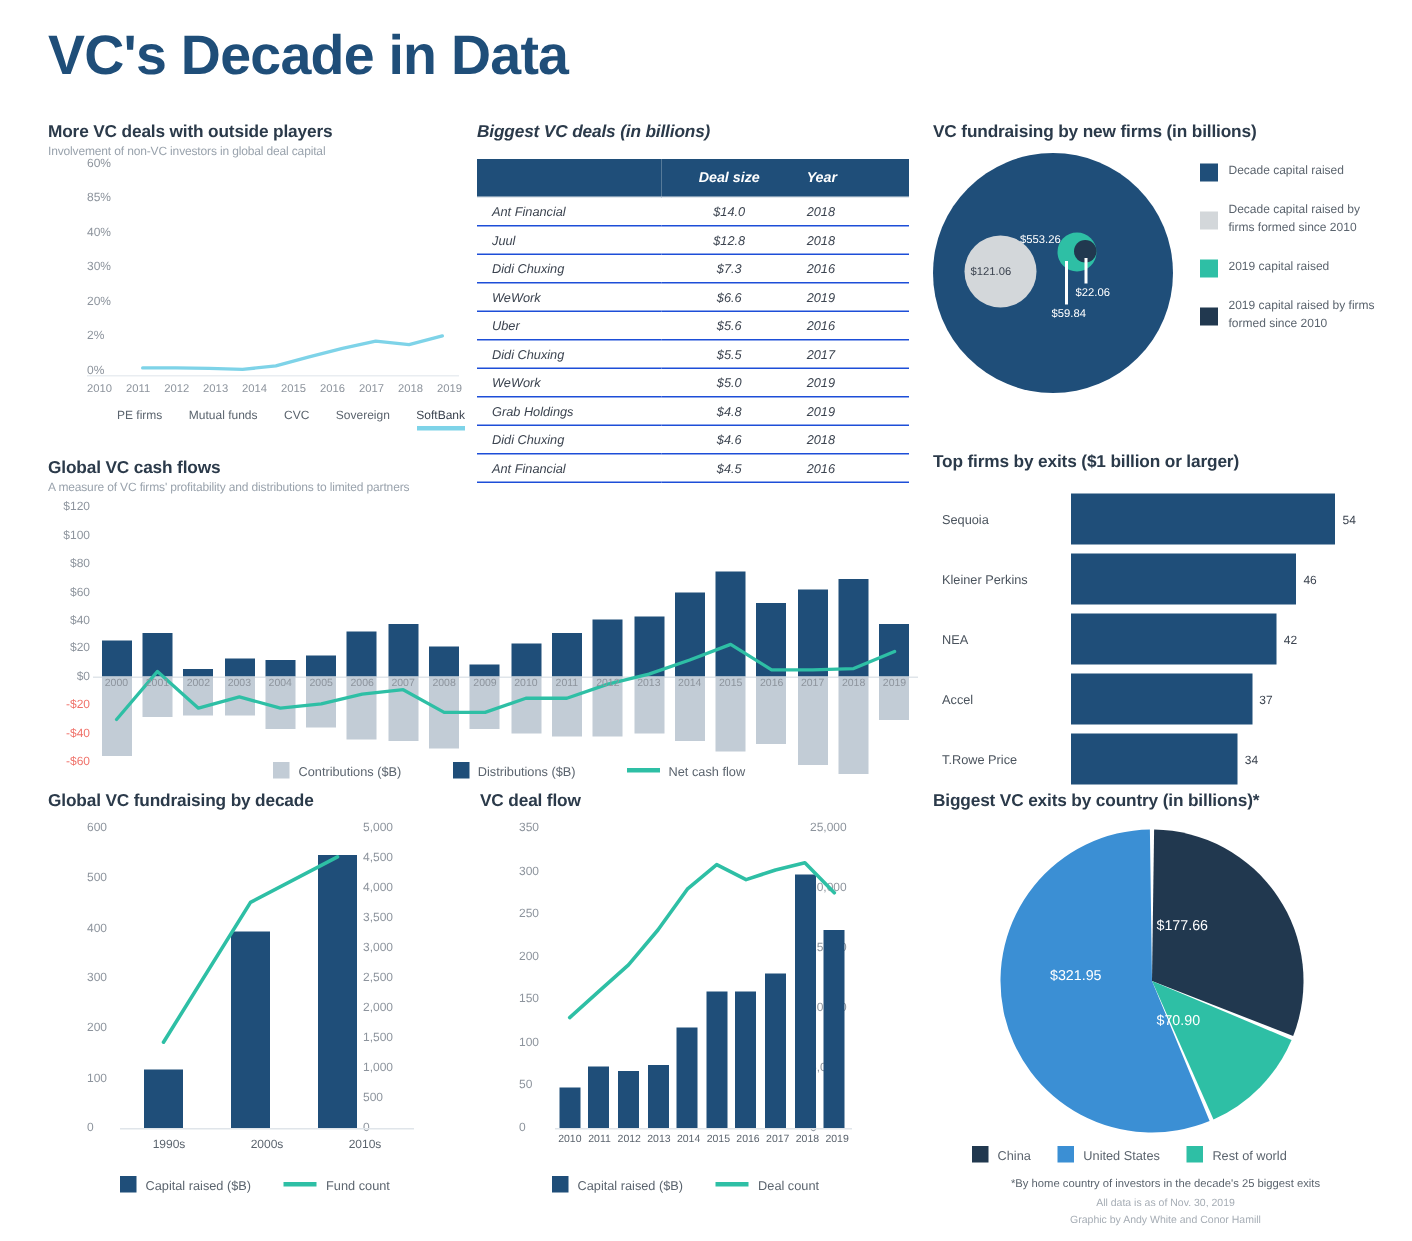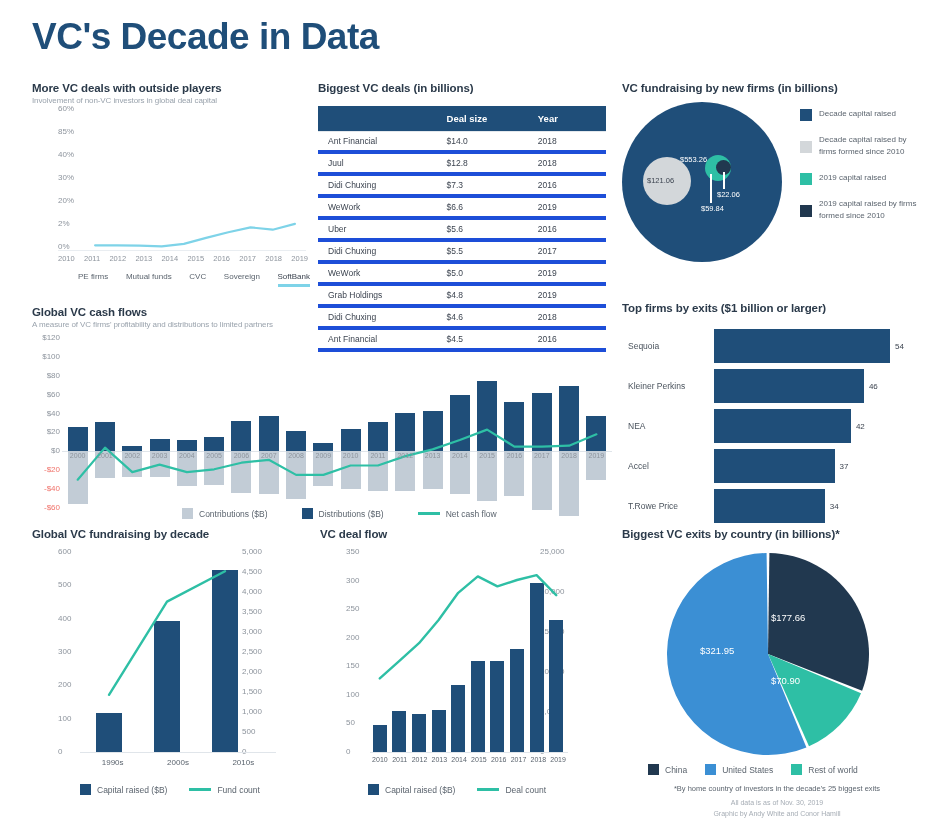--- a/index.html
+++ b/index.html
@@ -39,28 +39,28 @@
   #p1{left:32px;top:82px;width:276px;height:200px;}
   #p1 .plot{position:absolute;left:26px;top:28px;width:248px;height:140px;}
   #p1 .ylab{position:absolute;left:0;width:24px;text-align:left;}
   #p1 .baseline{position:absolute;left:26px;top:168px;width:248px;height:1px;background:#e9edf1;}
   #p1 .yearrow{position:absolute;left:26px;top:172px;width:250px;display:flex;justify-content:space-between;}
   #p1 .serieslegend{position:absolute;left:46px;top:190px;width:232px;display:flex;justify-content:space-between;}
   #p1 .serieslegend span{font-size:8px;color:#5b646e;padding-bottom:3px;}
   #p1 .serieslegend span.active{border-bottom:3px solid #7ed3e8;color:#3c4450;}
 
   
-  #p2{left:318px;top:82px;width:290px;}
+  #p2{left:318px;top:82px;width:290px;font-style:italic;}
   #tbl{border-collapse:collapse;width:288px;margin-top:12px;font-size:8.5px;}
   #tbl thead th{background:#1f4e79;color:#ffffff;font-size:9.5px;font-weight:bold;
     padding:7px 6px;text-align:left;}
-  #tbl tbody td{padding:4px 6px;border-bottom:4px solid #1d4ed8;color:#3c4450;font-size:8.5px;}
+  #tbl tbody td{padding:4px 6px;border-bottom:1px solid #1d4ed8;color:#3c4450;font-size:8.5px;}
   #tbl tbody tr:first-child td{border-top:1px solid #e3e8ed;}
   #tbl .c-name{width:120px;padding-left:10px;}
-  #tbl .c-size{width:90px;}
+  #tbl .c-size{width:90px;text-align:center;}
   #tbl .c-year{width:70px;}
 
   
   #p3{left:622px;top:82px;width:300px;height:200px;}
   #bubblewrap{position:absolute;left:0;top:20px;width:160px;height:160px;}
   .bubble{position:absolute;border-radius:50%;}
   .bub-val{position:absolute;font-size:7.5px;color:#ffffff;white-space:nowrap;}
   .leader{position:absolute;width:1.5px;background:#ffffff;}
   #p3 .lgd{position:absolute;left:178px;top:26px;width:124px;}
   #p3 .lgd .row{display:flex;align-items:center;gap:7px;margin-bottom:13px;}

